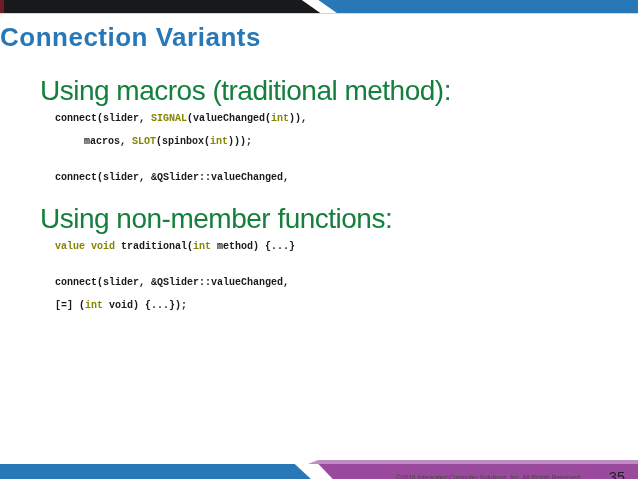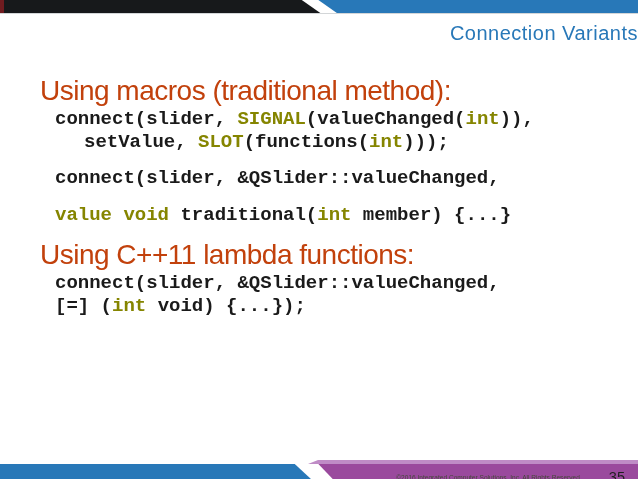--- a/index.html
+++ b/index.html
@@ -16,34 +16,34 @@
     background:var(--bar-black,#17191b);
     clip-path:polygon(0 0, 47.3% 0, 50.2% 100%, 0 100%); }
   .top-red { position:absolute; top:0; left:0; width:4px; height:100%; background:var(--accent-red,#701c20); }
   .top-blue { position:absolute; top:0; left:0; width:100%; height:100%;
     background:var(--accent-blue,#2878b8);
     clip-path:polygon(49.9% 0, 100% 0, 100% 100%, 52.8% 100%); }
 
   
   .title {
     position:absolute; top:22px; left:0; width:100%;
-    text-align:right; font-size:20px; font-weight:normal;
+    text-align:left; font-size:26px; font-weight:bold;
     letter-spacing:0.5px; color:var(--accent-blue,#2878b8); margin:0;
   }
 
   
   .content { position:absolute; top:76px; left:40px; right:8px; }
   section { margin:0 0 14px 0; }
   section h2 {
     margin:0 0 2px 0; font-size:28px; font-weight:400;
-    letter-spacing:-0.5px; line-height:30px; color:#c2410c;
+    letter-spacing:-0.5px; line-height:30px; color:#15803d;
   }
   .code-line {
     font-family:"Liberation Mono", monospace; font-weight:bold;
-    font-size:19px; line-height:22.5px; color:#1a1a1a;
+    font-size:10px; line-height:22.5px; color:#1a1a1a;
     padding-left:15px; white-space:pre;
   }
   .code-line.indent { padding-left:44px; }
   .kw { color:var(--keyword-olive,#858500); }
 
   
   .bottom-bar { position:absolute; left:0; top:428px; width:638px; height:26px;margin-top:36px; }
   .bb-light { position:absolute; left:308px; right:0; top:-4px; height:4px;
     background:var(--bar-purple-light,#bf8cc6);
     clip-path:polygon(10px 0, 100% 0, 100% 100%, 0 100%); }
@@ -73,30 +73,30 @@
   <div class="top-red"></div>
   <div class="top-blue"></div>
 </div>
 
 <h1 class="title">Connection Variants</h1>
 
 <div class="content" id="sections">
     <section>
       <h2>Using macros (traditional method):</h2>
       <div class="code-line"><span>connect(slider, </span><span class="kw">SIGNAL</span><span>(valueChanged(</span><span class="kw">int</span><span>)),</span></div>
-      <div class="code-line indent"><span>setValue, </span><span class="kw">SLOT</span><span>(functions(</span><span class="kw">int</span><span>)));</span></div>
+      <div class="code-line indent"><span>macros, </span><span class="kw">SLOT</span><span>(spinbox(</span><span class="kw">int</span><span>)));</span></div>
     </section>
     <section>
       <div class="code-line"><span>connect(slider, &amp;QSlider::valueChanged,</span></div>
     </section>
     <section>
-      <div class="code-line"><span class="kw">value void </span><span>traditional(</span><span class="kw">int</span><span> member) {...}</span></div>
+      <h2>Using non-member functions:</h2>
+      <div class="code-line"><span class="kw">value void </span><span>traditional(</span><span class="kw">int</span><span> method) {...}</span></div>
     </section>
     <section>
-      <h2>Using C++11 lambda functions:</h2>
       <div class="code-line"><span>connect(slider, &amp;QSlider::valueChanged,</span></div>
       <div class="code-line"><span>[=] (</span><span class="kw">int</span><span> void) {...});</span></div>
     </section>
   </div>
 
 <div class="bottom-bar">
   <div class="bb-light"></div>
   <div class="bb-blue"></div>
   <div class="bb-purple"></div>
   <span class="copyright">©2016 Integrated Computer Solutions, Inc. All Rights Reserved</span>

